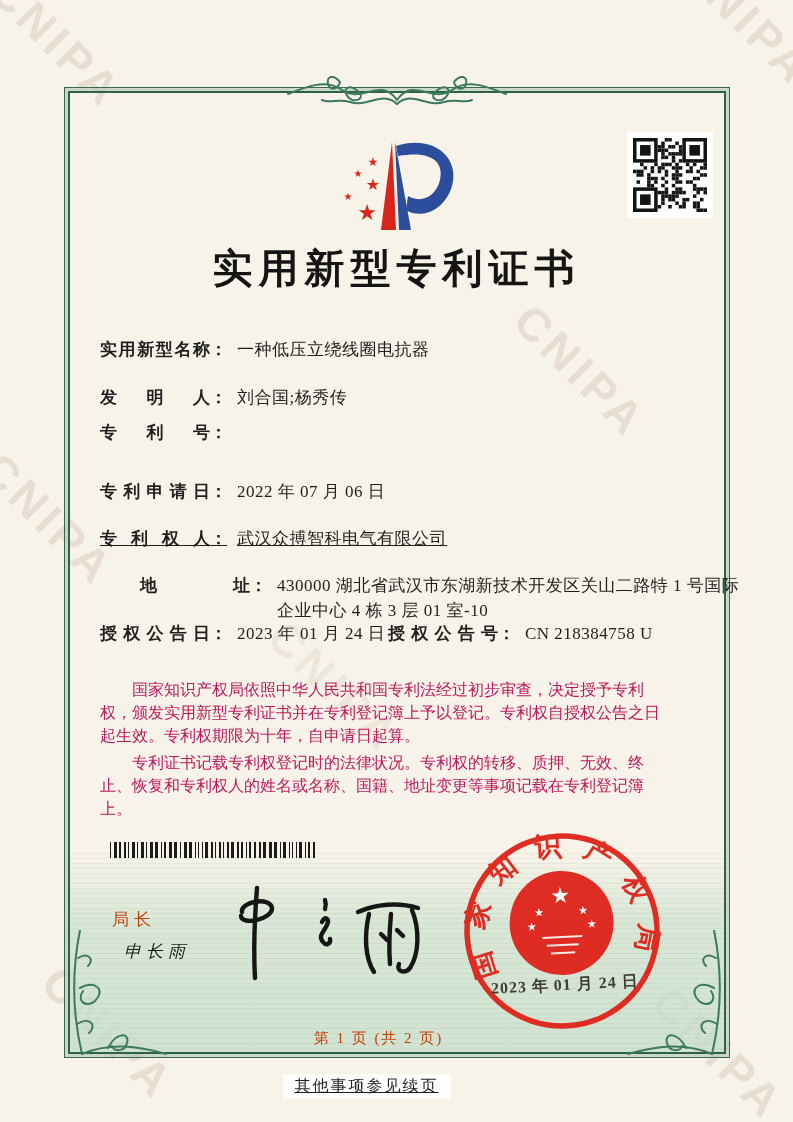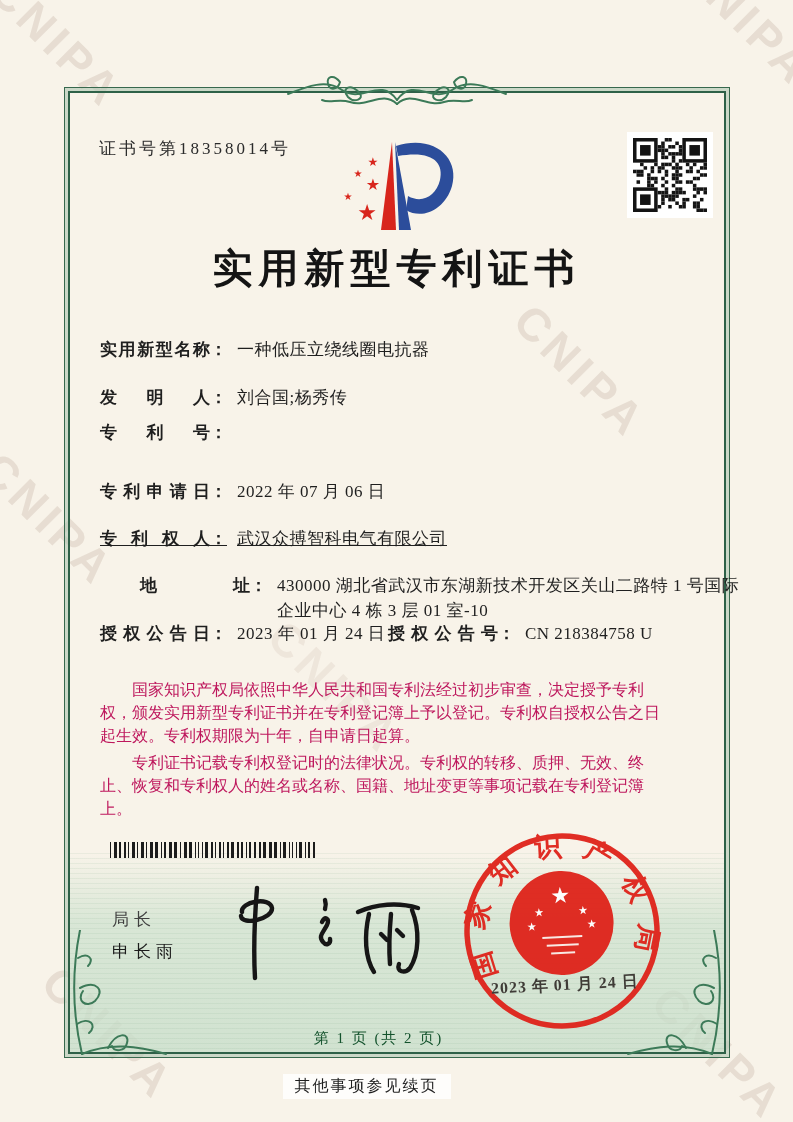--- a/index.html
+++ b/index.html
@@ -64,32 +64,32 @@
             font-weight:600; }
   .colon { font-weight:600; }
   .fvalue { margin-left:10px; letter-spacing:0.5px; white-space:nowrap; }
   .r6 .fvalue { width:474px; white-space:normal; }
   .paras { position:absolute; z-index:2; left:100px; top:678px; width:564px;
            font-size:16px; line-height:23px; color:#be185d; }
   .paras p { margin:0 0 4px 0; text-indent:2em; }
   .barcode { position:absolute; z-index:2; left:110px; top:842px; width:205px; height:16px;
              display:flex; justify-content:space-between; align-items:stretch; }
   .barcode span { display:inline-block; height:100%; background:#1c1c1c; }
-  .sig-title { position:absolute; z-index:2; left:112px; top:908px; font-size:17px; letter-spacing:5px; color:#404040; }
-  .sig-name  { position:absolute; z-index:2; left:112px; top:940px; font-size:17px; letter-spacing:5px; color:#1c1c1c; }
+  .sig-title { position:absolute; z-index:2; left:112px; top:908px; font-size:17px; letter-spacing:5px; color:#c2410c; }
+  .sig-name  { position:absolute; z-index:2; left:124px; top:940px; font-size:17px; letter-spacing:5px; color:#1c1c1c;font-style:italic; }
   .signature { position:absolute; z-index:2; left:226px; top:878px; }
   .seal { position:absolute; z-index:3; left:458px; top:827px; transform:rotate(-3deg); opacity:0.95; }
   .seal-cjk { font-weight:700; fill:#df231a; }
   .seal-star { fill:#fff; font-family:"DejaVu Sans",sans-serif; }
   .seal-date { fill:#38332f; font-weight:700; }
   .footer-page { position:absolute; z-index:2; left:0; right:36px; top:1029px; text-align:center;
-                 font-size:15px; color:#14532d; letter-spacing:2px; }
+                 font-size:15px; color:#c2410c; letter-spacing:2px; }
   .bottom-note { position:absolute; z-index:2; left:0; right:60px; top:1074px; text-align:center;
                  font-size:16px; color:#1f1f1f; letter-spacing:2px; }
-  .bottom-note span { background:rgba(255,255,255,0.8); padding:2px 12px; display:inline-block; }
+  .bottom-note span { background:rgba(255,255,255,0.8); padding:2px 12px; display:inline-block;text-decoration:underline; }
   .orn-path { stroke:#3c7a58; stroke-width:2; fill:none; stroke-linecap:round; }
 </style>
 </head>
 <body>
 
 <div class="page">
 
   <div class="wm wm1">CNIPA</div>
   <div class="wm wm2">CNIPA</div>
   <div class="wm wm3">CNIPA</div>
@@ -131,21 +131,20 @@
     <g transform="scale(-1,1) translate(-100,0)">
       <path class="orn-path" d="M12,0 C4,40 4,82 14,124"></path>
       <path class="orn-path" d="M12,58 C28,50 38,60 27,71 C18,79 8,70 15,61"></path>
       <path class="orn-path" d="M14,124 C42,112 70,116 98,124"></path>
       <path class="orn-path" d="M40,118 C48,102 62,102 59,113 C57,122 46,122 44,116"></path>
       <path class="orn-path" d="M9,94 C21,86 30,95 21,103"></path>
       <path class="orn-path" d="M10,28 C20,22 27,29 20,36"></path>
     </g>
   </svg>
 
-  <div class="cert-no">证书号第18358014号</div>
 
   <svg class="logo" width="130" height="104" viewBox="0 0 130 104">
     <text class="logo-star" x="39" y="36" font-size="12" text-anchor="middle">★</text>
     <text class="logo-star" x="24" y="47" font-size="10" text-anchor="middle">★</text>
     <text class="logo-star" x="39" y="60" font-size="16" text-anchor="middle">★</text>
     <text class="logo-star" x="14" y="70" font-size="10" text-anchor="middle">★</text>
     <text class="logo-star" x="33" y="90" font-size="22" text-anchor="middle">★</text>
     <polygon points="58,12 47,100 62,100" fill="#d8251c"></polygon>
     <polygon points="61,12 65,100 77,100" fill="#2c4d9b"></polygon>
     <path d="M62,16 C100,4 126,28 118,56 C111,80 88,90 72,80 L74,66 C88,74 102,66 106,50 C110,32 98,20 64,26 Z" fill="#2c4d9b"></path>

